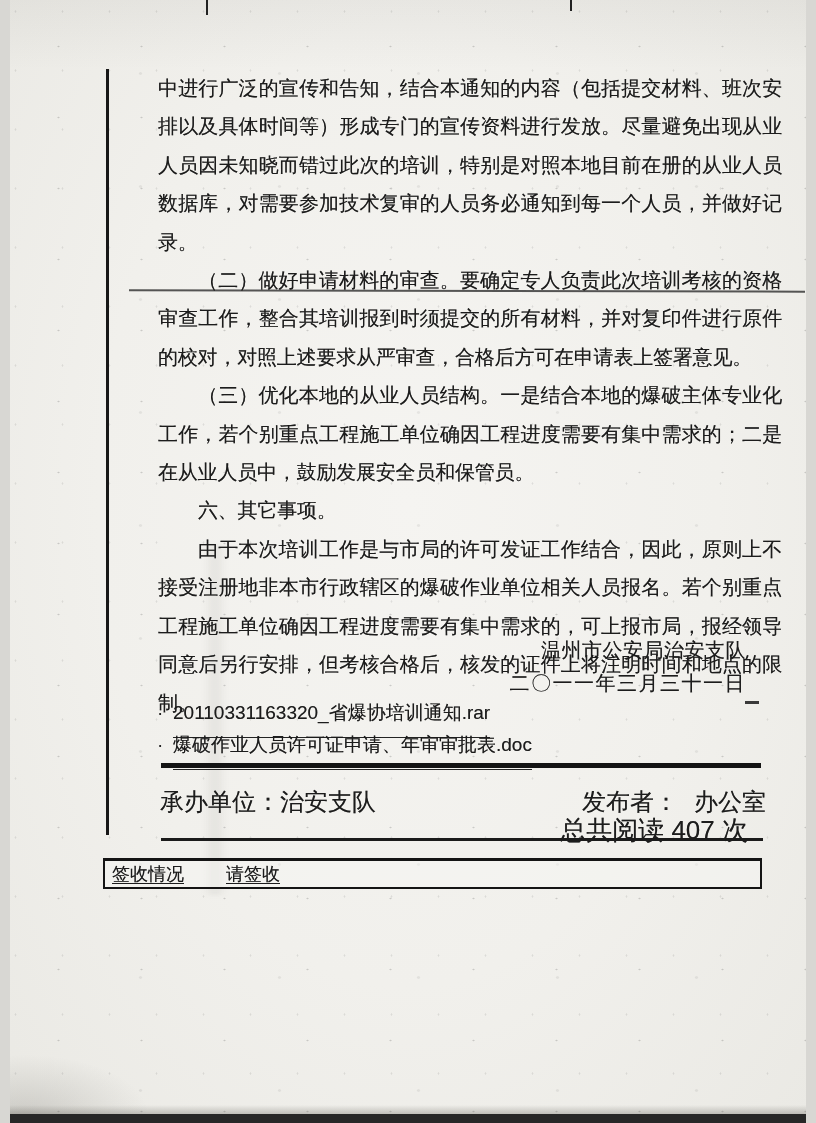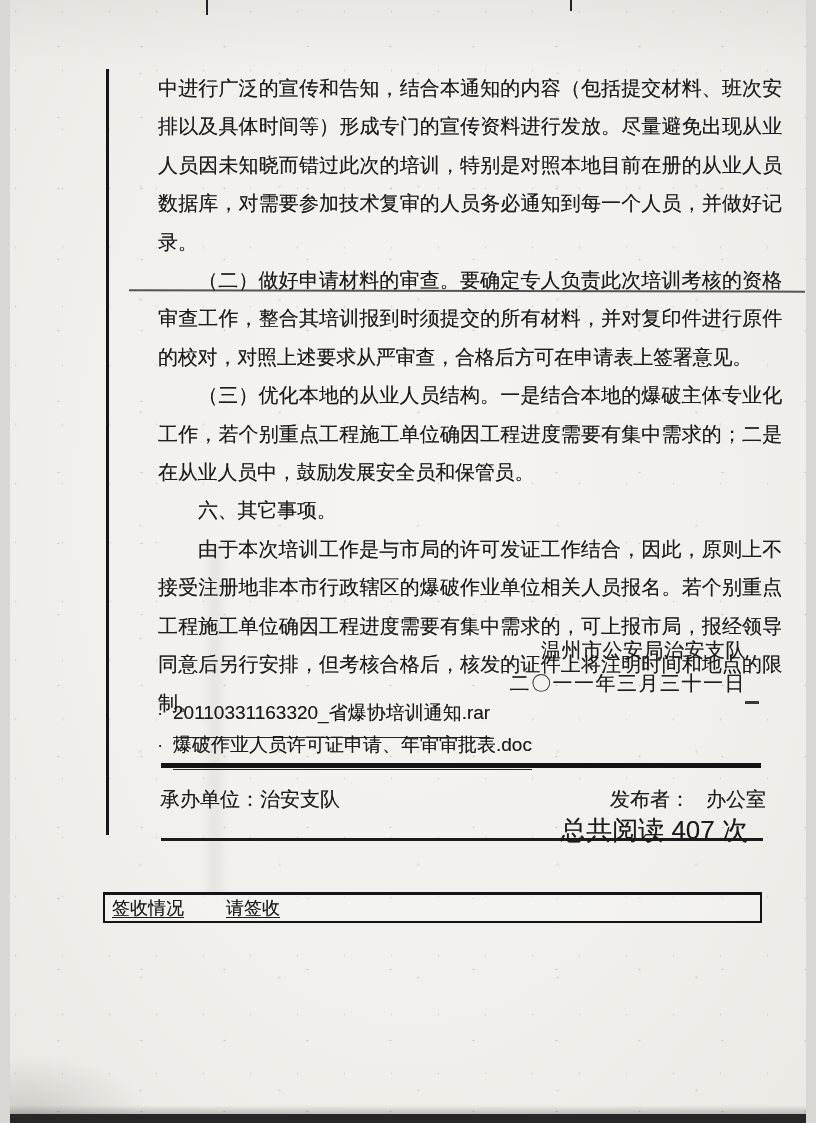--- a/index.html
+++ b/index.html
@@ -69,36 +69,35 @@
   .att-row{white-space:nowrap;}
   .att-bullet{display:inline-block;width:16px;color:#222;}
   .att-link{
     color:#1c1c1c;text-decoration:none;cursor:pointer;
     border-bottom:1.6px solid #232323;padding-bottom:14px;
     text-shadow:0 0 .5px rgba(10,10,10,.5);
   }
   
   .rule-top{position:absolute;left:151px;top:763px;width:600px;height:5px;background:#141414;}
   .rule-bottom{position:absolute;left:151px;top:838px;width:602px;height:3px;background:#1b1b1b;}
-  .footer-row{position:absolute;left:150px;top:786px;width:606px;height:24px;font-size:20px;
+  .footer-row{position:absolute;left:150px;top:786px;width:606px;height:24px;font-size:24px;
     text-shadow:0 0 .5px rgba(10,10,10,.5);}
   .f-org{position:absolute;left:0;}
   .f-phone{position:absolute;left:238px;}
   .f-pub{position:absolute;right:0;}
   .f-pub .f-val{margin-left:16px;}
   .reads{position:absolute;right:58px;top:813px;font-size:26px;
     text-shadow:0 0 .5px rgba(10,10,10,.5);}
   
   .receipt-box{
     position:absolute;left:93px;top:858px;width:655px;height:26px;
     border:2px solid #141414;border-top-width:3px;
     background:rgba(248,247,244,.4);
     display:flex;align-items:center;
     font-size:18px;
-    margin-top:34px;
   }
   .receipt-title{margin-left:7px;text-decoration:underline;text-underline-offset:3px;
     text-shadow:0 0 .5px rgba(10,10,10,.5);}
   .receipt-action{margin-left:42px;text-decoration:underline;text-underline-offset:3px;
     color:#1c1c1c;cursor:pointer;text-shadow:0 0 .5px rgba(10,10,10,.5);}
   
   .bottom-fade{position:absolute;left:0;right:0;bottom:9px;height:9px;
     background:linear-gradient(transparent,rgba(85,83,76,.3));}
   .bottom-edge{position:absolute;left:0;right:0;bottom:0;height:9px;background:#272727;}
 </style>

